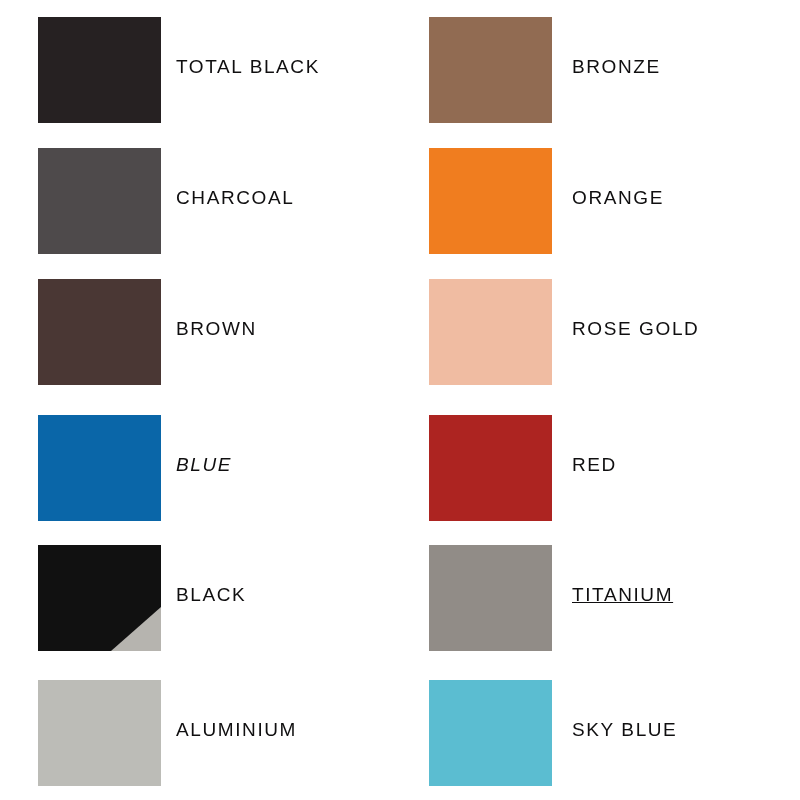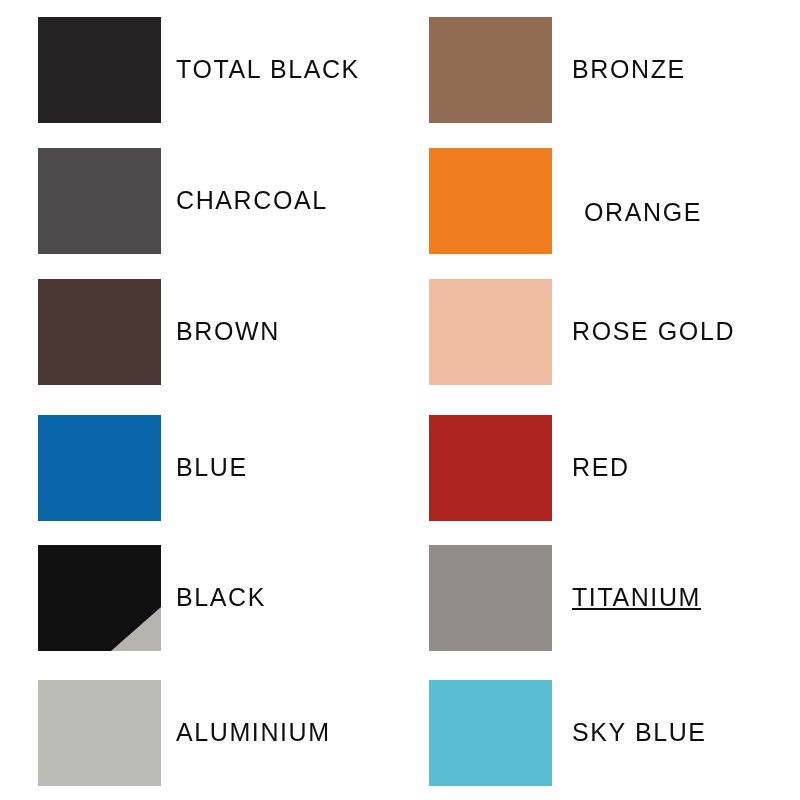--- a/index.html
+++ b/index.html
@@ -51,21 +51,21 @@
     top: 0;
     width: 100%;
     height: 100%;
   }
 
   .swatch-label {
     position: absolute;
     white-space: nowrap;
     color: #100f10;
     font-family: "Liberation Sans", sans-serif;
-    font-size: 25px;
+    font-size: 19px;
     font-weight: 400;
     letter-spacing: 1.6px;
     line-height: 1;
     text-transform: uppercase;
   }
 </style>
 </head>
 <body>
 
 <div id="swatch-chart">
@@ -81,21 +81,21 @@
           <div class="swatch-chip-fill" style="background: rgb(78, 74, 75);"></div>
         </div>
         <div class="swatch-label" style="left: 176px; top: 188px;">CHARCOAL</div>
       </div>
       <div class="swatch-item" style="left: 0px; top: 0px; width: 652px; height: 800px; pointer-events: none; border-radius: 26px;">
         <div class="swatch-chip" title="BROWN" style="left: 38px; top: 279px; width: 123px; height: 106px; pointer-events: auto;">
           <div class="swatch-chip-fill" style="background: rgb(74, 55, 52);"></div>
         </div>
         <div class="swatch-label" style="left: 176px; top: 319px;">BROWN</div>
       </div>
-      <div class="swatch-item" style="left: 0px; top: 0px; width: 800px; height: 750px; pointer-events: none;">
+      <div class="swatch-item" style="left: 0px; top: 0px; width: 800px; height: 750px; pointer-events: none; font-style: italic;">
         <div class="swatch-chip" title="BLUE" style="left: 38px; top: 415px; width: 123px; height: 106px; pointer-events: auto;">
           <div class="swatch-chip-fill" style="background: rgb(10, 102, 168);"></div>
         </div>
         <div class="swatch-label" style="left: 176px; top: 455px;">BLUE</div>
       </div>
       <div class="swatch-item" style="left: 0px; top: 0px; width: 719px; height: 800px; pointer-events: none;">
         <div class="swatch-chip" title="BLACK" style="left: 38px; top: 545px; width: 123px; height: 106px; pointer-events: auto;">
           <div class="swatch-chip-fill" style="background: rgb(182, 180, 175);"></div>
           <div class="swatch-chip-fill" style="background: rgb(17, 17, 17); clip-path: polygon(0px 0px, 100% 0px, 100% 62px, 73px 100%, 0px 100%);"></div>
         </div>
@@ -110,21 +110,21 @@
       <div class="swatch-item" style="left: 0px; top: 0px; width: 800px; height: 800px; pointer-events: none;">
         <div class="swatch-chip" title="BRONZE" style="left: 429px; top: 17px; width: 123px; height: 106px; pointer-events: auto;">
           <div class="swatch-chip-fill" style="background: rgb(145, 107, 82);"></div>
         </div>
         <div class="swatch-label" style="left: 572px; top: 57px;">BRONZE</div>
       </div>
       <div class="swatch-item" style="left: 0px; top: 0px; width: 800px; height: 800px; pointer-events: none;">
         <div class="swatch-chip" title="ORANGE" style="left: 429px; top: 148px; width: 123px; height: 106px; pointer-events: auto;">
           <div class="swatch-chip-fill" style="background: rgb(240, 125, 31);"></div>
         </div>
-        <div class="swatch-label" style="left: 584px; top: 188px; margin-top: 12px;">ORANGE</div>
+        <div class="swatch-label" style="left: 572px; top: 188px;">ORANGE</div>
       </div>
       <div class="swatch-item" style="left: 0px; top: 0px; width: 800px; height: 800px; pointer-events: none;">
         <div class="swatch-chip" title="ROSE GOLD" style="left: 429px; top: 279px; width: 123px; height: 106px; pointer-events: auto;">
           <div class="swatch-chip-fill" style="background: rgb(240, 188, 162);"></div>
         </div>
         <div class="swatch-label" style="left: 572px; top: 319px;">ROSE GOLD</div>
       </div>
       <div class="swatch-item" style="left: 0px; top: 0px; width: 800px; height: 600px; pointer-events: none;">
         <div class="swatch-chip" title="RED" style="left: 429px; top: 415px; width: 123px; height: 106px; pointer-events: auto;">
           <div class="swatch-chip-fill" style="background: rgb(173, 36, 33);"></div>

